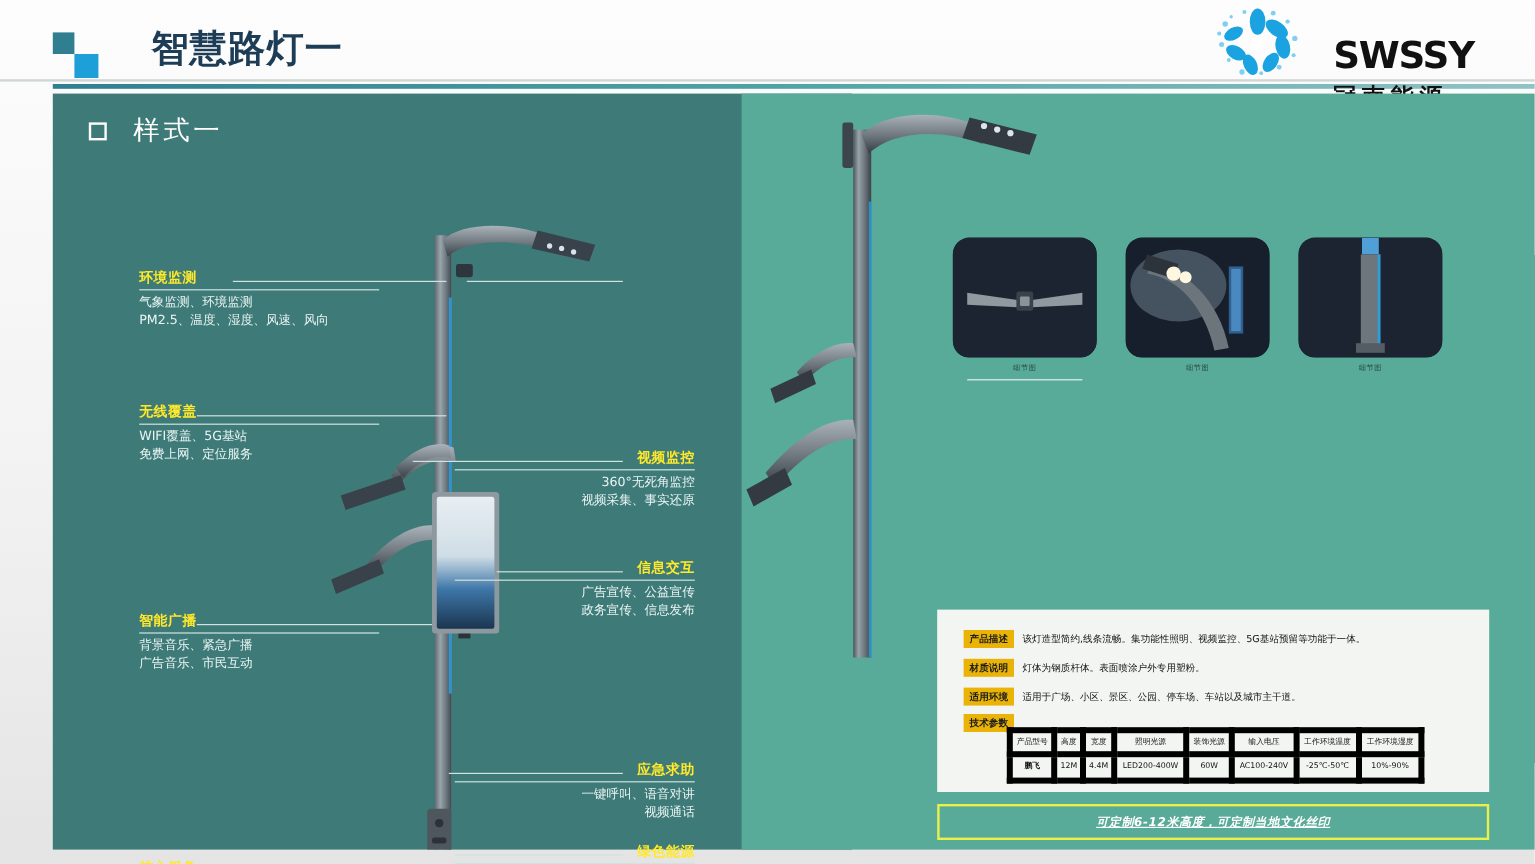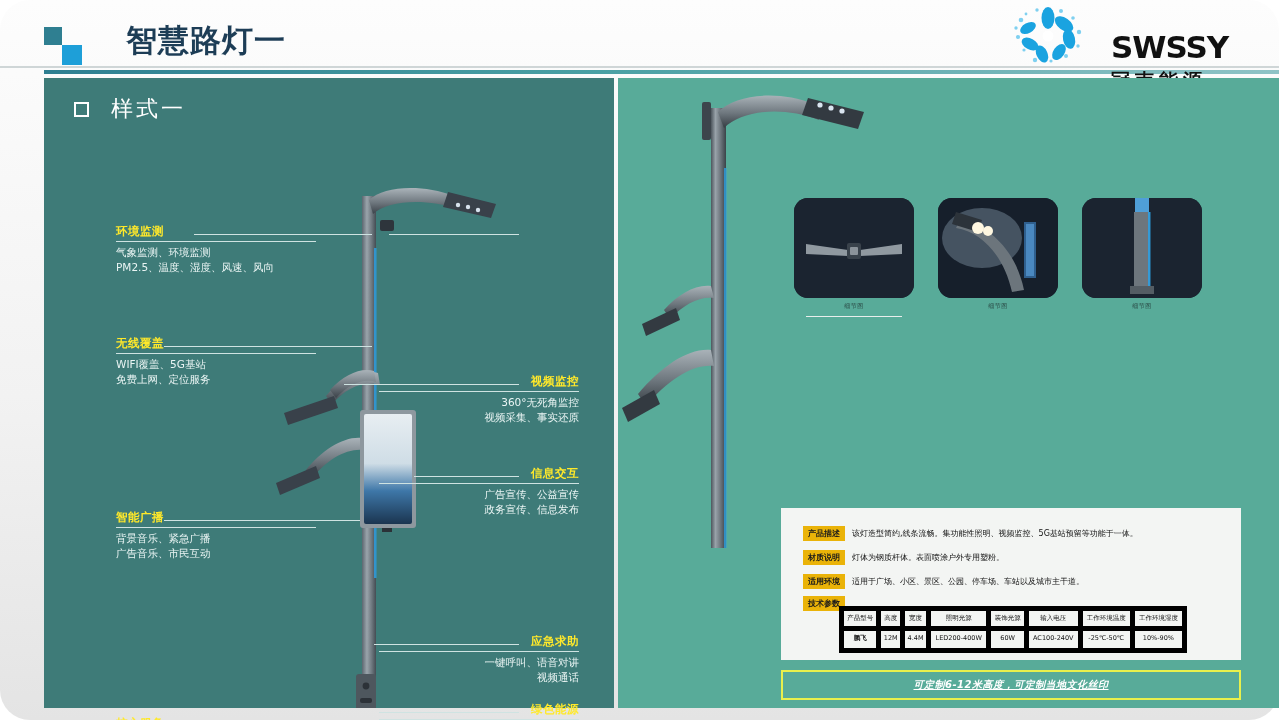--- a/index.html
+++ b/index.html
@@ -6,21 +6,20 @@
   html, body {
     width: 1279px; height: 720px;
     font-family: "Liberation Sans", "DejaVu Sans", sans-serif;
     overflow: hidden;
     background: #ffffff;
   }
   .slide {
     position: relative;
     width: 1279px; height: 720px;
     background: linear-gradient(180deg,#fdfdfd 0%, #f2f2f2 55%, #e4e4e4 100%);
-    border-radius: 30px;
   }
 
   
   .header {
     position: absolute; left: 0; top: 0; width: 1279px; height: 72px;
   }
   .hdr-squares { position:absolute; left:44px; top:27px; width:40px; height:38px; }
   .sq-a { position:absolute; left:0; top:0; width:18px; height:18px; background:#2f7f91; }
   .sq-b { position:absolute; left:18px; top:18px; width:20px; height:20px; background:#1e9fd8; }
   .hdr-title {
@@ -46,21 +45,21 @@
     font-size: 31px; font-weight: 800; color:#111; letter-spacing:-1px;
     font-family:"DejaVu Sans", sans-serif; line-height:1;
   }
   .logo-cn {
     font-size: 19px; font-weight: 700; color:#111; letter-spacing:5px;
     margin-top:5px; font-family:"DejaVu Sans", sans-serif;
   }
 
   
   .panel-left {
-    position:absolute; left:44px; top:78px; width:570px; height:630px;
+    position:absolute; left:44px; top:78px; width:666px; height:630px;
     background:#3e7b78;
   }
   .panel-right {
     position:absolute; left:618px; top:78px; width:661px; height:630px;
     background:#58ab99;
   }
 
   
   .sec-mark { position:absolute; left:30px; top:16px; }
   .sec-box {

